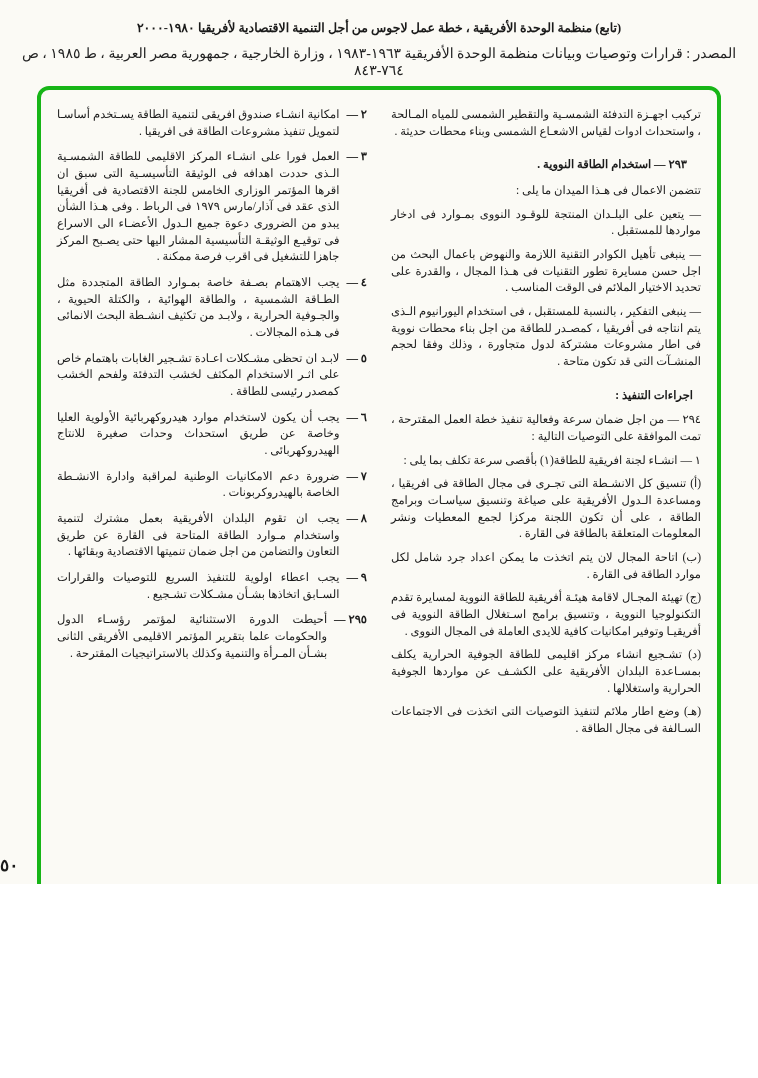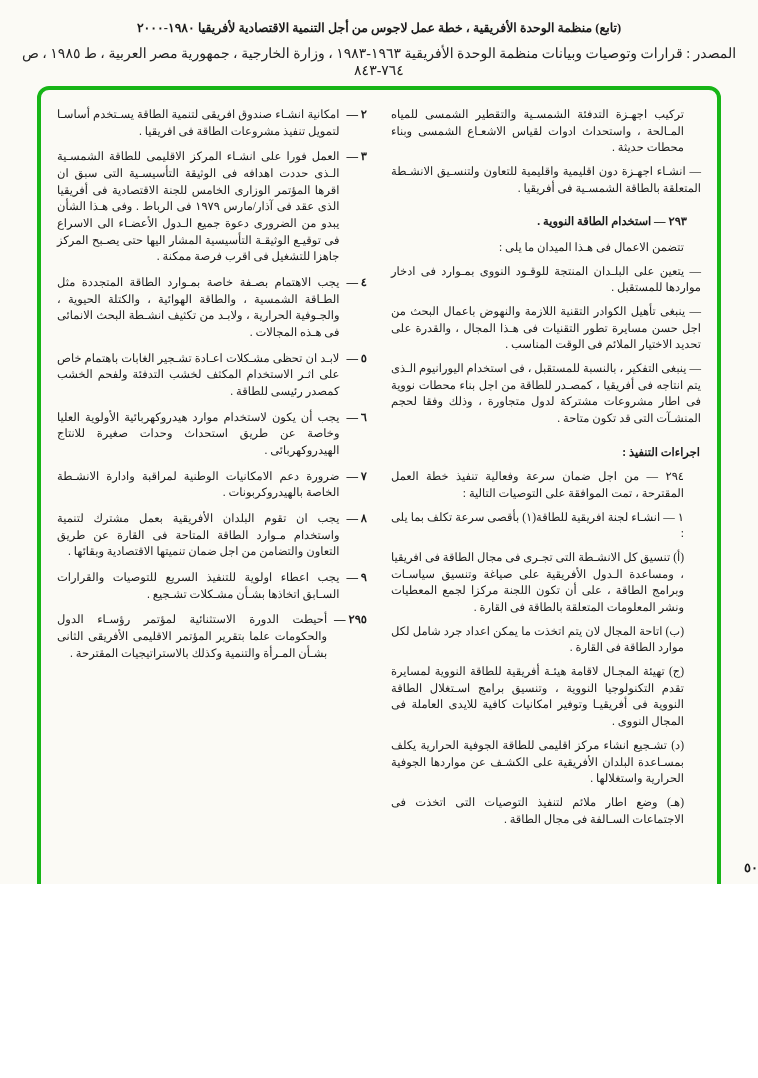--- a/index.html
+++ b/index.html
@@ -56,34 +56,34 @@
     flex: 1 1 0;
     min-width: 0;
     font-size: 11.5px;
     line-height: 1.45;
     text-align: justify;
     direction: rtl;
     display: flex;
     flex-direction: column;
   }
   .para {
-    margin: 0 17px 7px 0;
+    margin: 0 0 7px 0;
   }
   .dash-para {
     margin: 0 0 7px 0;
   }
   .heading-num {
     font-weight: bold;
     margin: 10px 0 9px 0;
     padding-right: 14px;
     text-align: right;
   }
   .heading-plain {
     font-weight: bold;
-    margin: 10px 1px 8px 0;
+    margin: 10px 8px 8px 0;
     text-align: right;
   }
   .footnote {
     margin-top: auto;
     padding-top: 4px;
     border-top: 1px solid #333;
     font-size: 9.5px;
     display: flex;
     gap: 5px;
     align-items: baseline;
@@ -114,42 +114,41 @@
   .chapter-title, .chapter-subtitle {
     font-weight: bold;
     font-size: 12.5px;
     line-height: 1.8;
   }
   .page-number {
     position: absolute;
     bottom: 8px;
     left: 0;
     width: 100%;
-    text-align: right;
-    font-size: 13px;
+    text-align: left;
+    font-size: 17px;
     font-weight: bold;
     letter-spacing: 5px;
   }
 </style>
 </head>
 <body>
 
 <div class="page">
 
   <div class="page-header">
     <div class="header-title">(تابع) منظمة الوحدة الأفريقية ، خطة عمل لاجوس من أجل التنمية الاقتصادية لأفريقيا ١٩٨٠-٢٠٠٠</div>
     <div class="source-line">المصدر : قرارات وتوصيات وبيانات منظمة الوحدة الأفريقية ١٩٦٣-١٩٨٣ ، وزارة الخارجية ، جمهورية مصر العربية ، ط ١٩٨٥ ، ص ٧٦٤-٨٤٣</div>
   </div>
 
   <div class="green-box" style="border-color: rgb(23, 181, 23);">
     <div class="columns">
 
       <div class="col">
         <p class="para">تركيب اجهـزة التدفئة الشمسـية والتقطير الشمسى للمياه المـالحة ، واستحداث ادوات لقياس الاشعـاع الشمسى وبناء محطات حديثة .</p>
-        <p class="dash-para">— انشـاء اجهـزة دون اقليمية واقليمية للتعاون ولتنسـيق الانشـطة المتعلقة بالطاقة الشمسـية فى أفريقيا .</p>
         <p class="heading-num">٢٩٣ — استخدام الطاقة النووية .</p>
         <p class="para">تتضمن الاعمال فى هـذا الميدان ما يلى :</p>
         <p class="dash-para">— يتعين على البلـدان المنتجة للوقـود النووى بمـوارد فى ادخار مواردها للمستقبل .</p>
         <p class="dash-para">— ينبغى تأهيل الكوادر التقنية اللازمة والنهوض باعمال البحث من اجل حسن مسايرة تطور التقنيات فى هـذا المجال ، والقدرة على تحديد الاختيار الملائم فى الوقت المناسب .</p>
         <p class="dash-para">— ينبغى التفكير ، بالنسبة للمستقبل ، فى استخدام اليورانيوم الـذى يتم انتاجه فى أفريقيا ، كمصـدر للطاقة من اجل بناء محطات نووية فى اطار مشروعات مشتركة لدول متجاورة ، وذلك وفقا لحجم المنشـآت التى قد تكون متاحة .</p>
         <p class="heading-plain">اجراءات التنفيذ :</p>
         <p class="para">٢٩٤ — من اجل ضمان سرعة وفعالية تنفيذ خطة العمل المقترحة ، تمت الموافقة على التوصيات التالية :</p>
         <p class="para">١ — انشـاء لجنة افريقية للطاقة(١) بأقصى سرعة تكلف بما يلى :</p>
         <p class="para">(أ) تنسيق كل الانشـطة التى تجـرى فى مجال الطاقة فى افريقيا ، ومساعدة الـدول الأفريقية على صياغة وتنسيق سياسـات وبرامج الطاقة ، على أن تكون اللجنة مركزا لجمع المعطيات ونشر المعلومات المتعلقة بالطاقة فى القارة .</p>
         <p class="para">(ب) اتاحة المجال لان يتم اتخذت ما يمكن اعداد جرد شامل لكل موارد الطاقة فى القارة .</p>

